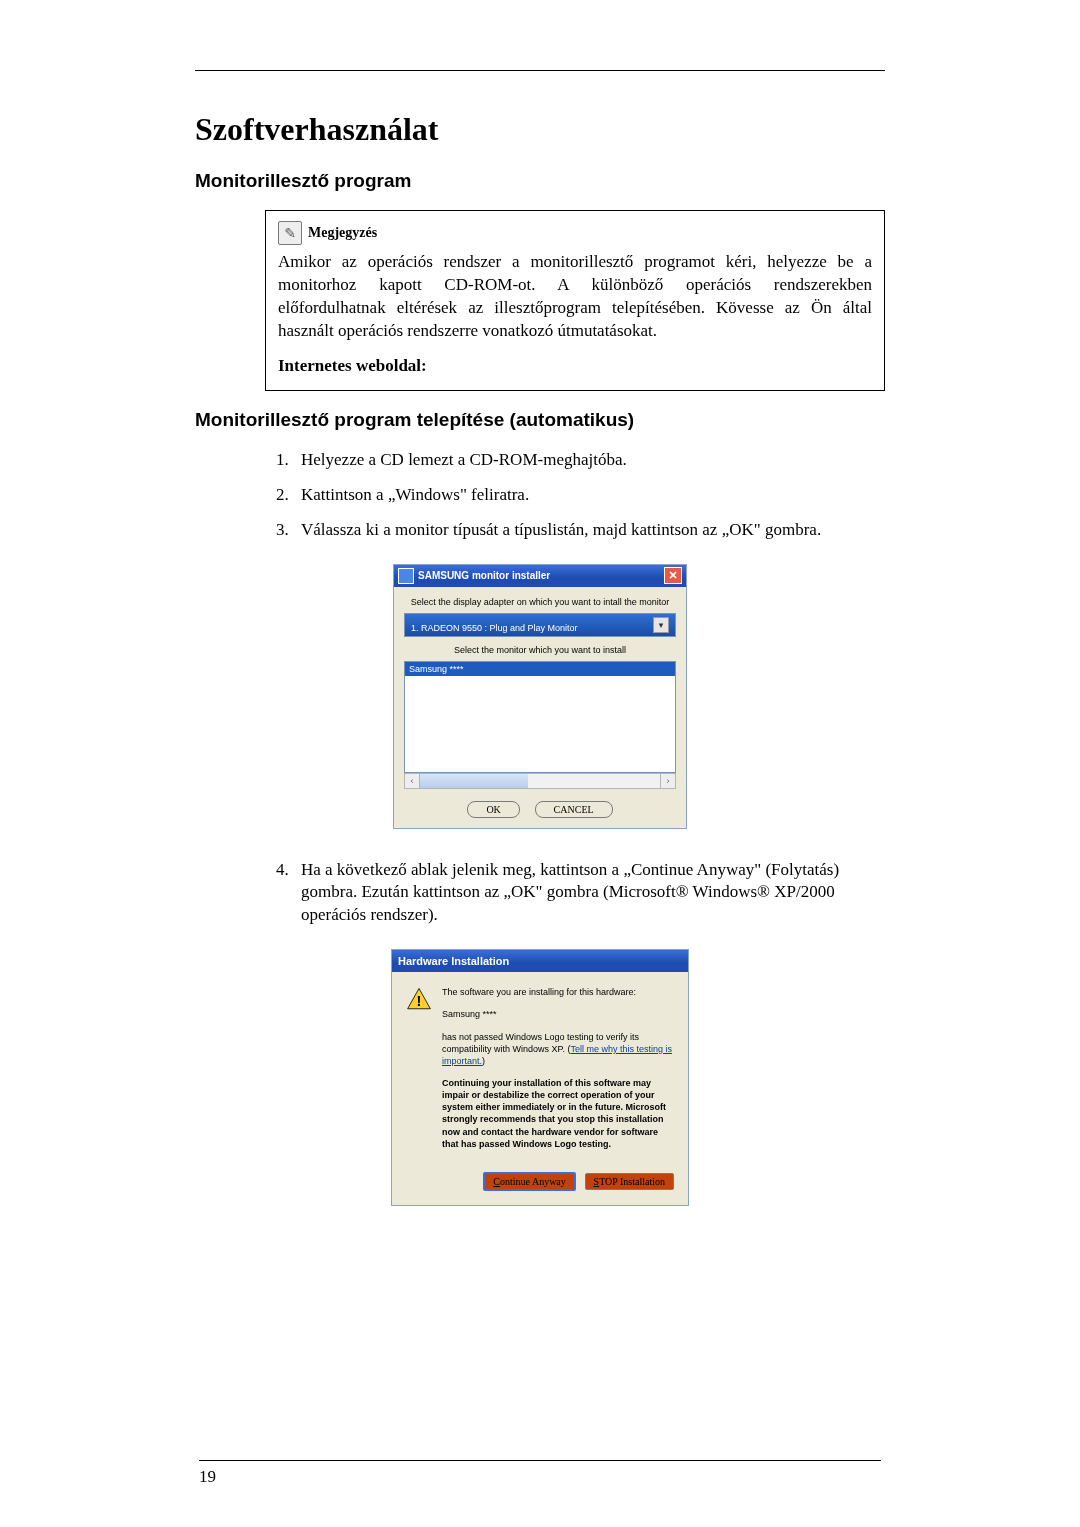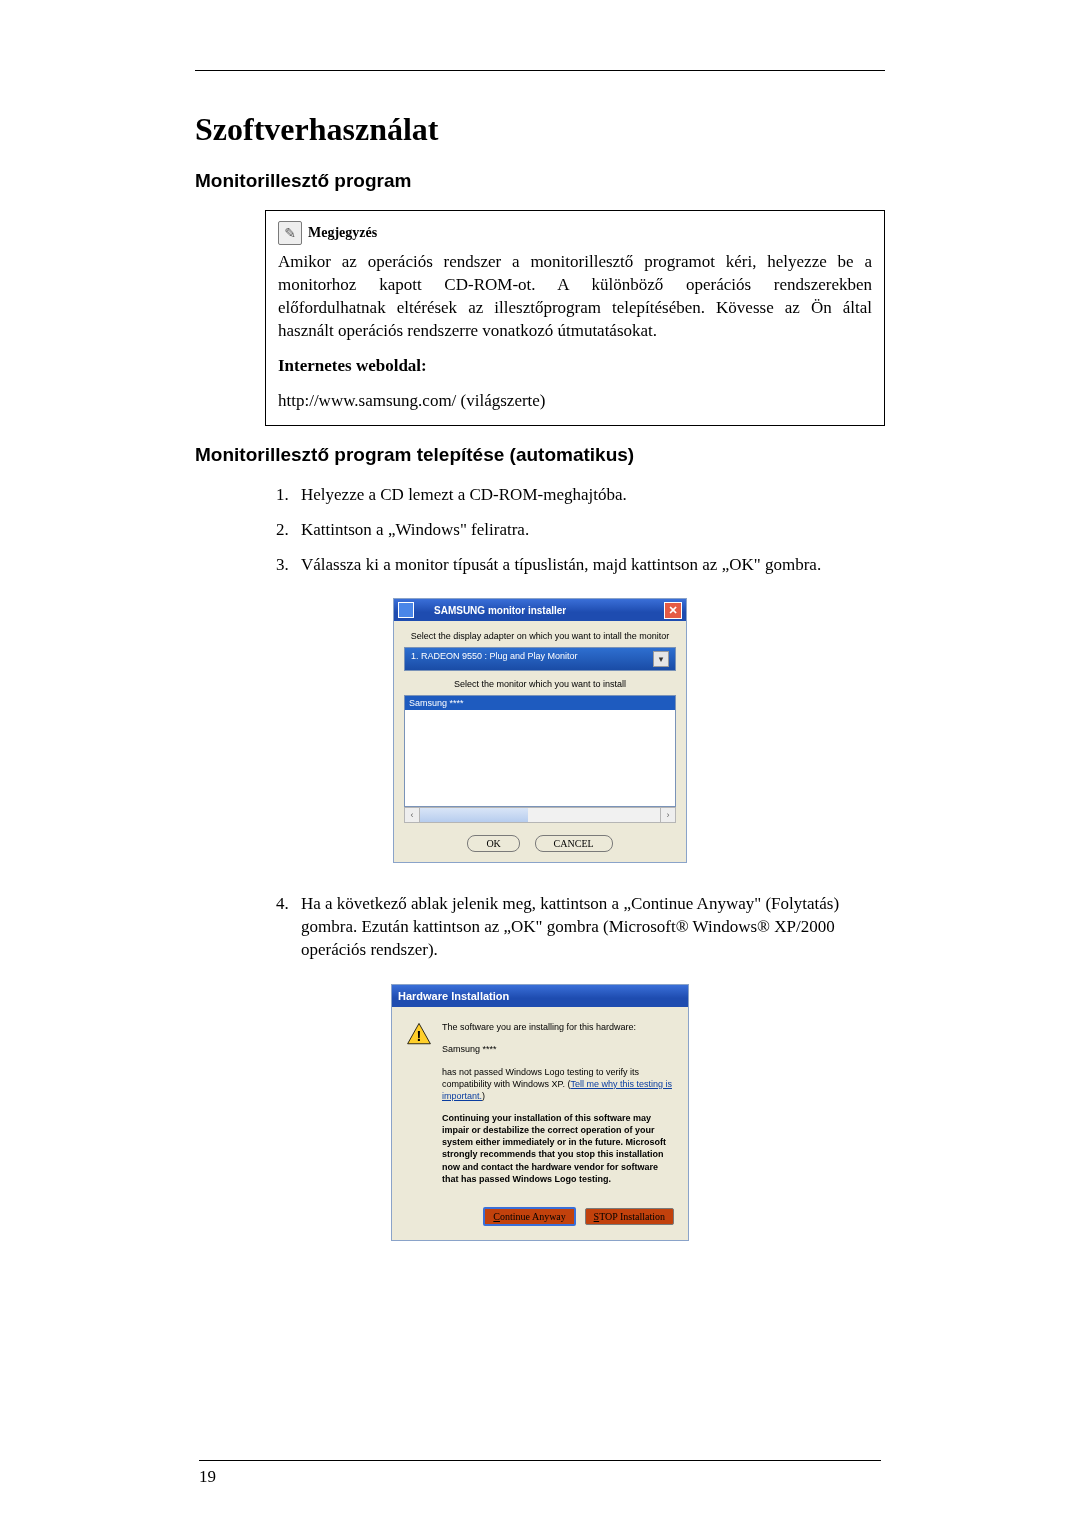--- a/index.html
+++ b/index.html
@@ -12,26 +12,26 @@
   .note-icon{width:22px;height:22px;border:1px solid #7a7a7a;border-radius:2px;display:inline-flex;align-items:center;justify-content:center;font-size:14px;color:#555;background:#eee}
   .note-title{font-weight:bold;font-size:14px}
   .note-box p{margin:0 0 12px;font-size:17px;line-height:1.35;text-align:justify}
   .note-box p:last-child{margin-bottom:0}
   .label-b{font-weight:bold;font-size:17px;margin:0 0 10px}
   ol.steps{margin:8px 0 22px 70px;padding-left:28px;font-size:17px}
   ol.steps li{margin-bottom:12px;padding-left:8px;line-height:1.35}
   
   .dlg{width:292px;margin:6px auto 30px;font-family:Tahoma,Arial,sans-serif;font-size:10px;color:#000;border:1px solid #8aa3c9;background:#ece9d8}
   .dlg .tb{height:22px;background:linear-gradient(#3a6fd8,#1e4cb0 60%,#1e4cb0);display:flex;align-items:center;justify-content:space-between;padding:0 4px}
-  .dlg .tb .t{color:#fff;font-weight:bold;font-size:10px;display:flex;align-items:center;gap:20px}
+  .dlg .tb .t{color:#fff;font-weight:bold;font-size:10px;display:flex;align-items:center;gap:4px}
   .dlg .tb .t .ic{width:14px;height:14px;background:#4a86e8;border:1px solid #fff}
   .dlg .tb .x{width:16px;height:15px;background:#e55b45;border:1px solid #fff;color:#fff;display:flex;align-items:center;justify-content:center;font-weight:bold;font-size:11px;line-height:1}
   .dlg .body{padding:8px 10px 10px}
   .dlg .hint{text-align:center;font-size:9px;margin:2px 0 6px}
-  .dlg .sel{background:linear-gradient(#2e6fd0,#1a4ca6);color:#fff;font-size:9px;padding:3px 6px;border:1px solid #7a93b8;display:flex;justify-content:space-between;align-items:flex-start}
+  .dlg .sel{background:linear-gradient(#2e6fd0,#1a4ca6);color:#fff;font-size:9px;padding:3px 6px;border:1px solid #7a93b8;display:flex;justify-content:space-between;align-items:flex-end}
   .dlg .sel .dd{width:14px;height:14px;background:#e6e6e6;border:1px solid #9a9a9a;display:flex;align-items:center;justify-content:center;color:#333;font-size:9px}
   .dlg .list{border:1px solid #7a93b8;height:110px;margin-top:2px;overflow:hidden;background:#fff}
   .dlg .list .row{background:#1e5bbf;color:#fff;font-size:9px;padding:2px 4px}
   .dlg .hscroll{display:flex;margin-top:0}
   .dlg .hscroll .arr{width:14px;height:14px;background:#eee;border:1px solid #b5b5b5;display:flex;align-items:center;justify-content:center;color:#666;font-size:9px}
   .dlg .hscroll .track{flex:1;height:14px;border-top:1px solid #b5b5b5;border-bottom:1px solid #b5b5b5;background:#f1f1f1;position:relative}
   .dlg .hscroll .thumb{position:absolute;left:0;top:0;width:45%;height:100%;background:linear-gradient(#d9e5f7,#b7cdee)}
   .dlg .btns{text-align:center;margin-top:12px}
   .dlg .btns button{font-family:Tahoma;font-size:10px;padding:2px 18px;margin:0 6px;background:#ece9d8;border:1px solid #7a7a7a;border-radius:8px}
   
@@ -61,21 +61,20 @@
   <h1>Szoftverhasználat</h1>
   <h2 class="sub">Monitorillesztő program</h2>
 
   <div class="note-box">
     <div class="note-title-line">
       <span class="note-icon">✎</span>
       <span class="note-title">Megjegyzés</span>
     </div>
     <p>Amikor az operációs rendszer a monitorillesztő programot kéri, helyezze be a monitorhoz kapott CD-ROM-ot. A különböző operációs rendszerekben előfordulhatnak eltérések az illesztőprogram telepítésében. Kövesse az Ön által használt operációs rendszerre vonatkozó útmutatásokat.</p>
     <p class="label-b">Internetes weboldal:</p>
-    <p>http://www.samsung.com/ (világszerte)</p>
   </div>
 
   <h2 class="sub">Monitorillesztő program telepítése (automatikus)</h2>
 
   <ol class="steps">
     <li>Helyezze a CD lemezt a CD-ROM-meghajtóba.</li>
     <li>Kattintson a „Windows" feliratra.</li>
     <li>Válassza ki a monitor típusát a típuslistán, majd kattintson az „OK" gombra.</li>
   </ol>
 

